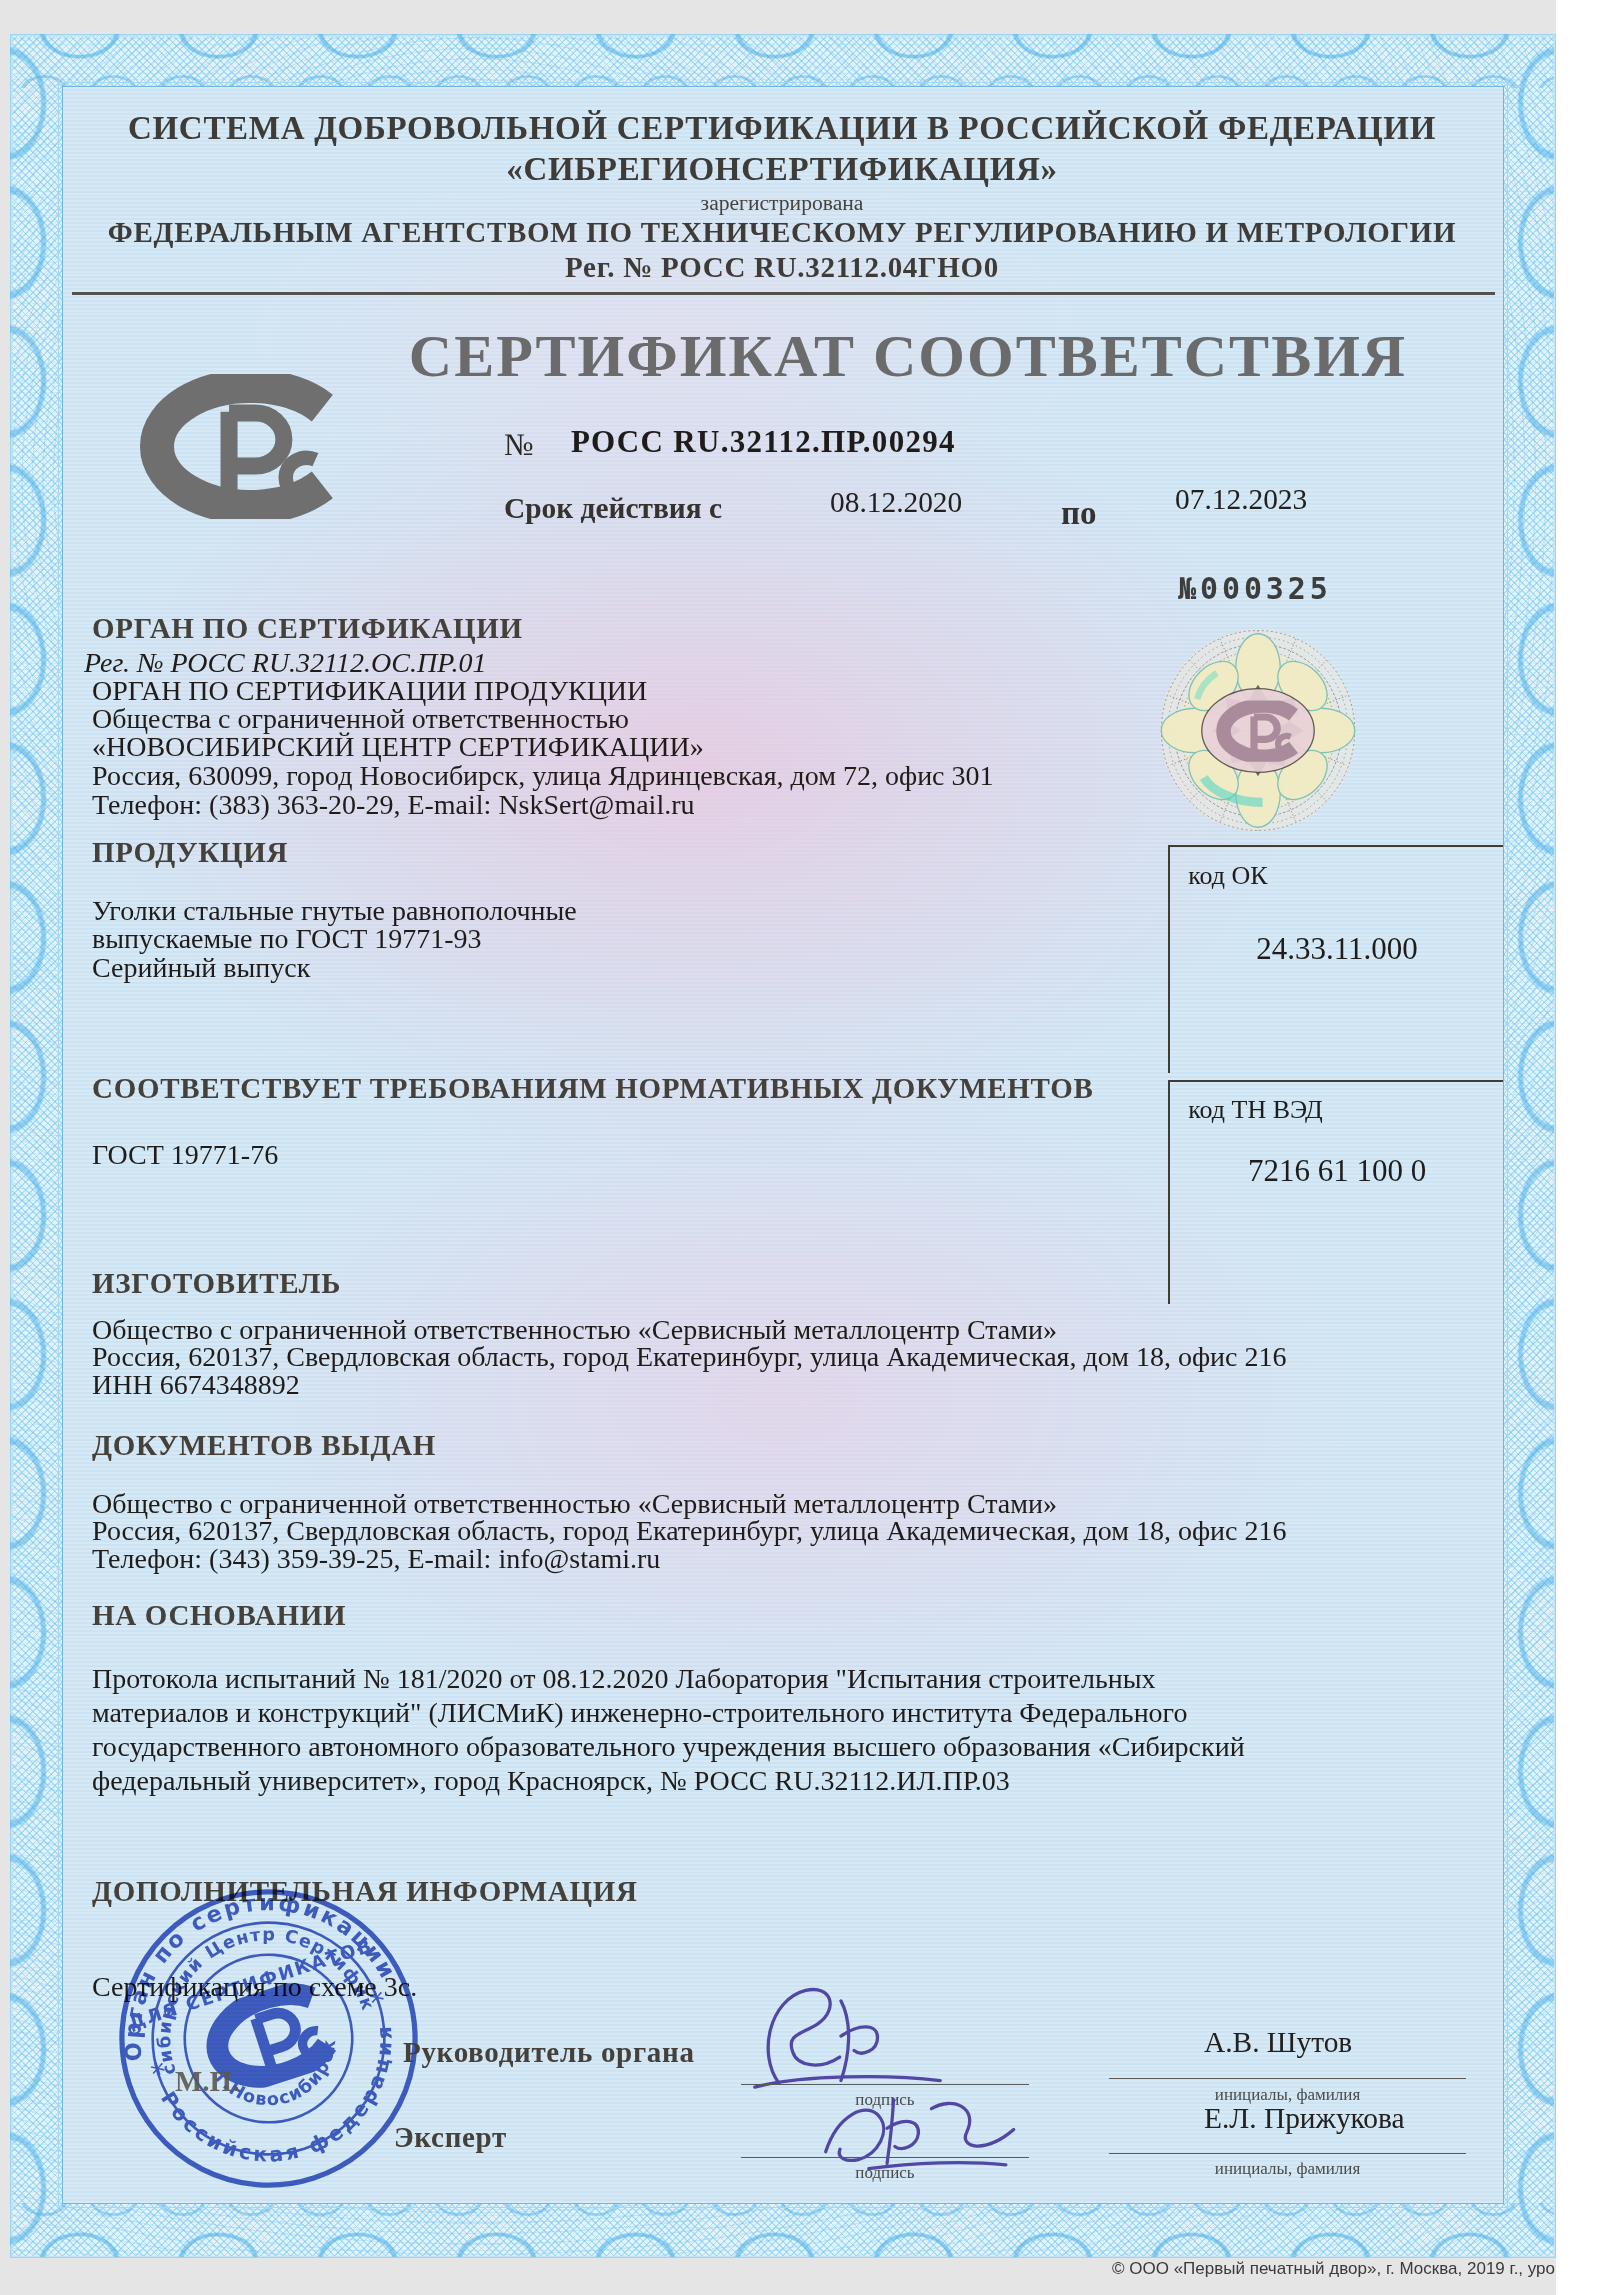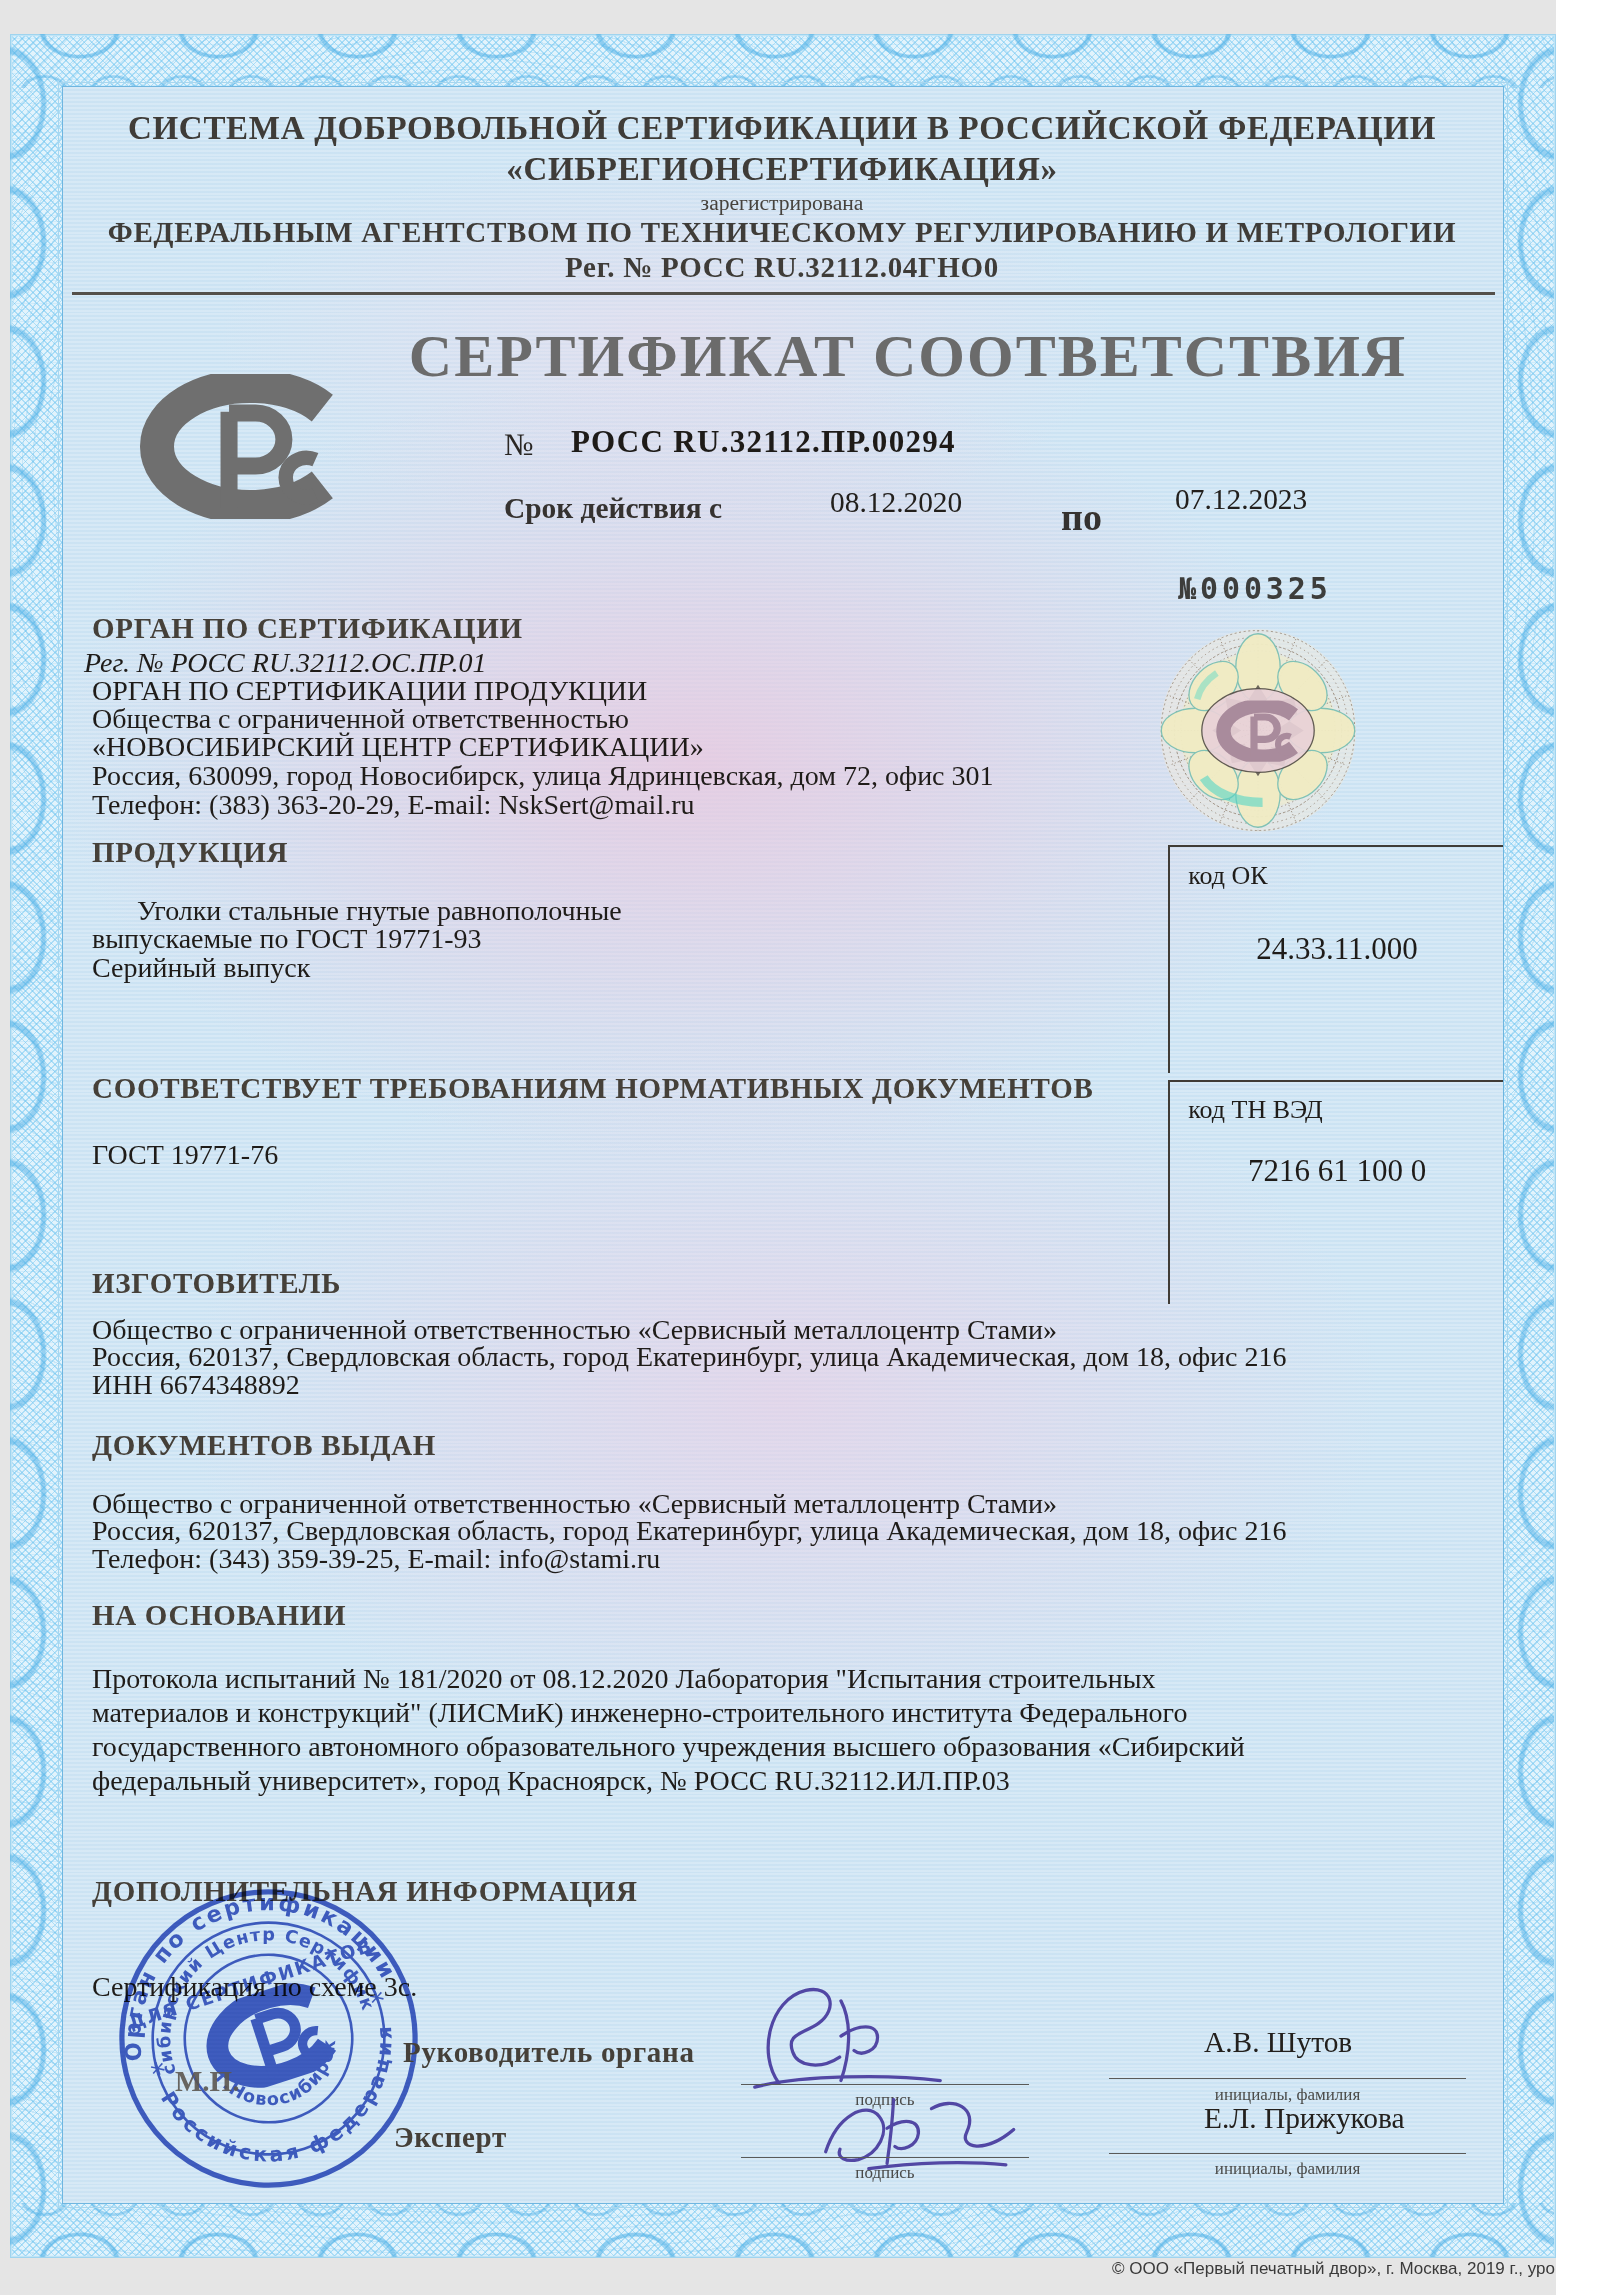--- a/index.html
+++ b/index.html
@@ -84,21 +84,21 @@
 
   <svg style="position:absolute;left:134px;top:374px;color:#6f6f6f;" width="209" height="145" viewBox="0 0 330 230">
     <use href="#srs-mark"></use>
   </svg>
 
   <div class="t" style="left:504px;top:427px;font-size:31px;color:#2a2724;">№</div>
   <div class="t" style="left:571px;top:424px;font-size:31px;font-weight:bold;color:#1e1b18;letter-spacing:1.3px;">РОСС RU.32112.ПР.00294</div>
 
   <div class="t" style="left:504px;top:492px;font-size:29.4px;font-weight:bold;color:#353230;">Срок действия с</div>
   <div class="t" style="left:830px;top:486px;font-size:29.4px;">08.12.2020</div>
-  <div class="t" style="left:1061px;top:495px;font-size:38px;font-weight:bold;color:#353230;">по</div>
+  <div class="t" style="left:1061px;top:495px;font-size:33px;font-weight:bold;color:#353230;">по</div>
   <div class="t" style="left:1175px;top:483px;font-size:29.4px;">07.12.2023</div>
 
   <div class="t blank-num" style="left:1178px;top:571px;font-size:30px;">№000325</div>
 
   <div class="t sec" style="left:92px;top:612px;">ОРГАН ПО СЕРТИФИКАЦИИ</div>
   <div class="t ln" style="left:84px;top:647px;font-style:italic;">Рег. № РОСС RU.32112.ОС.ПР.01</div>
   <div class="t ln" style="left:92px;top:675px;">ОРГАН ПО СЕРТИФИКАЦИИ ПРОДУКЦИИ</div>
   <div class="t ln" style="left:92px;top:703px;">Общества с ограниченной ответственностью</div>
   <div class="t ln" style="left:92px;top:731px;">«НОВОСИБИРСКИЙ  ЦЕНТР СЕРТИФИКАЦИИ»</div>
   <div class="t ln" style="left:92px;top:760px;">Россия, 630099,  город Новосибирск, улица Ядринцевская, дом 72, офис 301</div>
@@ -142,21 +142,21 @@
     <g style="color:#a98b9c;">
       <use href="#srs-mark" x="83" y="112" width="140" height="94" transform="translate(0,0)"></use>
     </g>
   </svg>
 
   <div class="t sec" style="left:92px;top:836px;">ПРОДУКЦИЯ</div>
   <div class="codebox" style="left:1168px;top:845px;width:333px;height:226px;">
     <div class="t ln" style="left:18.3px;top:14.4px;font-size:26px;">код ОК</div>
     <div class="t" style="left:23px;top:84px;width:288px;text-align:center;font-size:31px;color:#1f1c19;">24.33.11.000</div>
   </div>
-  <div class="t ln" style="left:92px;top:895px;margin-left:45px;">Уголки стальные гнутые равнополочные</div>
+  <div class="t ln" style="left:92px;top:895px;">Уголки стальные гнутые равнополочные</div>
   <div class="t ln" style="left:92px;top:923px;">выпускаемые по ГОСТ 19771-93</div>
   <div class="t ln" style="left:92px;top:952px;">Серийный выпуск</div>
 
   <div class="t sec" style="left:92px;top:1072px;">СООТВЕТСТВУЕТ ТРЕБОВАНИЯМ НОРМАТИВНЫХ ДОКУМЕНТОВ</div>
   <div class="codebox" style="left:1168px;top:1080px;width:333px;height:222px;">
     <div class="t ln" style="left:18.3px;top:13px;font-size:26px;">код ТН ВЭД</div>
     <div class="t" style="left:23px;top:71px;width:288px;text-align:center;font-size:31px;color:#1f1c19;">7216 61 100 0</div>
   </div>
   <div class="t ln" style="left:92px;top:1139px;">ГОСТ 19771-76</div>
 

